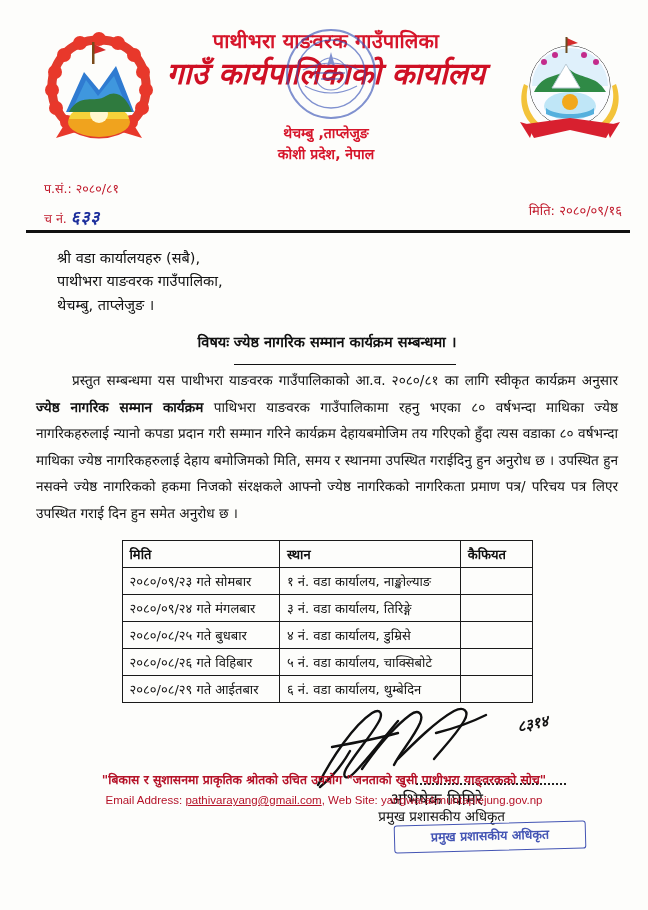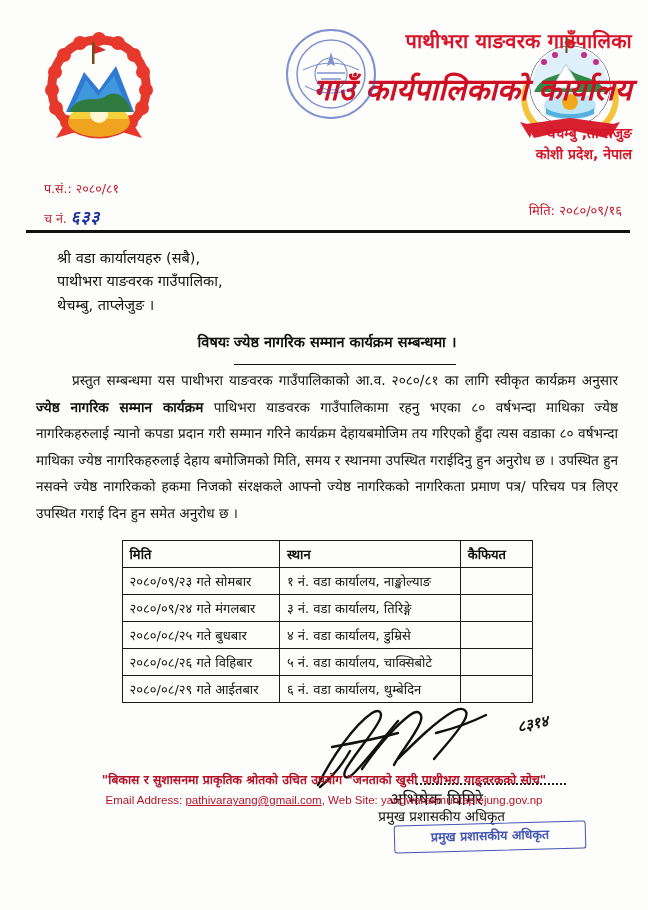--- a/index.html
+++ b/index.html
@@ -10,31 +10,31 @@
     color:#101010;
     position:relative;
     overflow:hidden;
   }
   .page{position:relative;width:648px;height:910px;box-sizing:border-box;}
 
   
   .header{position:relative;height:175px;}
   .emblem-left{position:absolute;left:36px;top:26px;width:126px;height:122px;}
   .emblem-right{position:absolute;right:18px;top:30px;width:120px;height:118px;}
-  .head-text{position:absolute;left:0;right:16px;top:30px;text-align:right;padding-left:20px;}
+  .head-text{position:absolute;left:0;right:16px;top:30px;text-align:center;padding-left:20px;}
   .hl1{
     color:#d6152a;font-weight:bold;font-size:20px;letter-spacing:.2px;
     font-family:"DejaVu Sans",sans-serif;line-height:1.15;
   }
   .hl2{
     color:#cf1024;font-weight:bold;font-size:30px;line-height:1.12;
     font-style:italic;font-family:"DejaVu Sans",sans-serif;
-    margin-top:20px;white-space:nowrap;
-  }
-  .hl3{color:#d6152a;font-weight:bold;font-size:14px;margin-top:16px;
+    margin-top:4px;white-space:nowrap;
+  }
+  .hl3{color:#d6152a;font-weight:bold;font-size:14px;margin-top:32px;
        font-family:"DejaVu Sans",sans-serif;line-height:1.5;}
   .hl4{color:#d6152a;font-weight:bold;font-size:14px;
        font-family:"DejaVu Sans",sans-serif;line-height:1.5;}
 
   
   .round-stamp{
     position:absolute;left:283px;top:26px;width:96px;height:96px;
     opacity:.62;pointer-events:none;
   }
 

